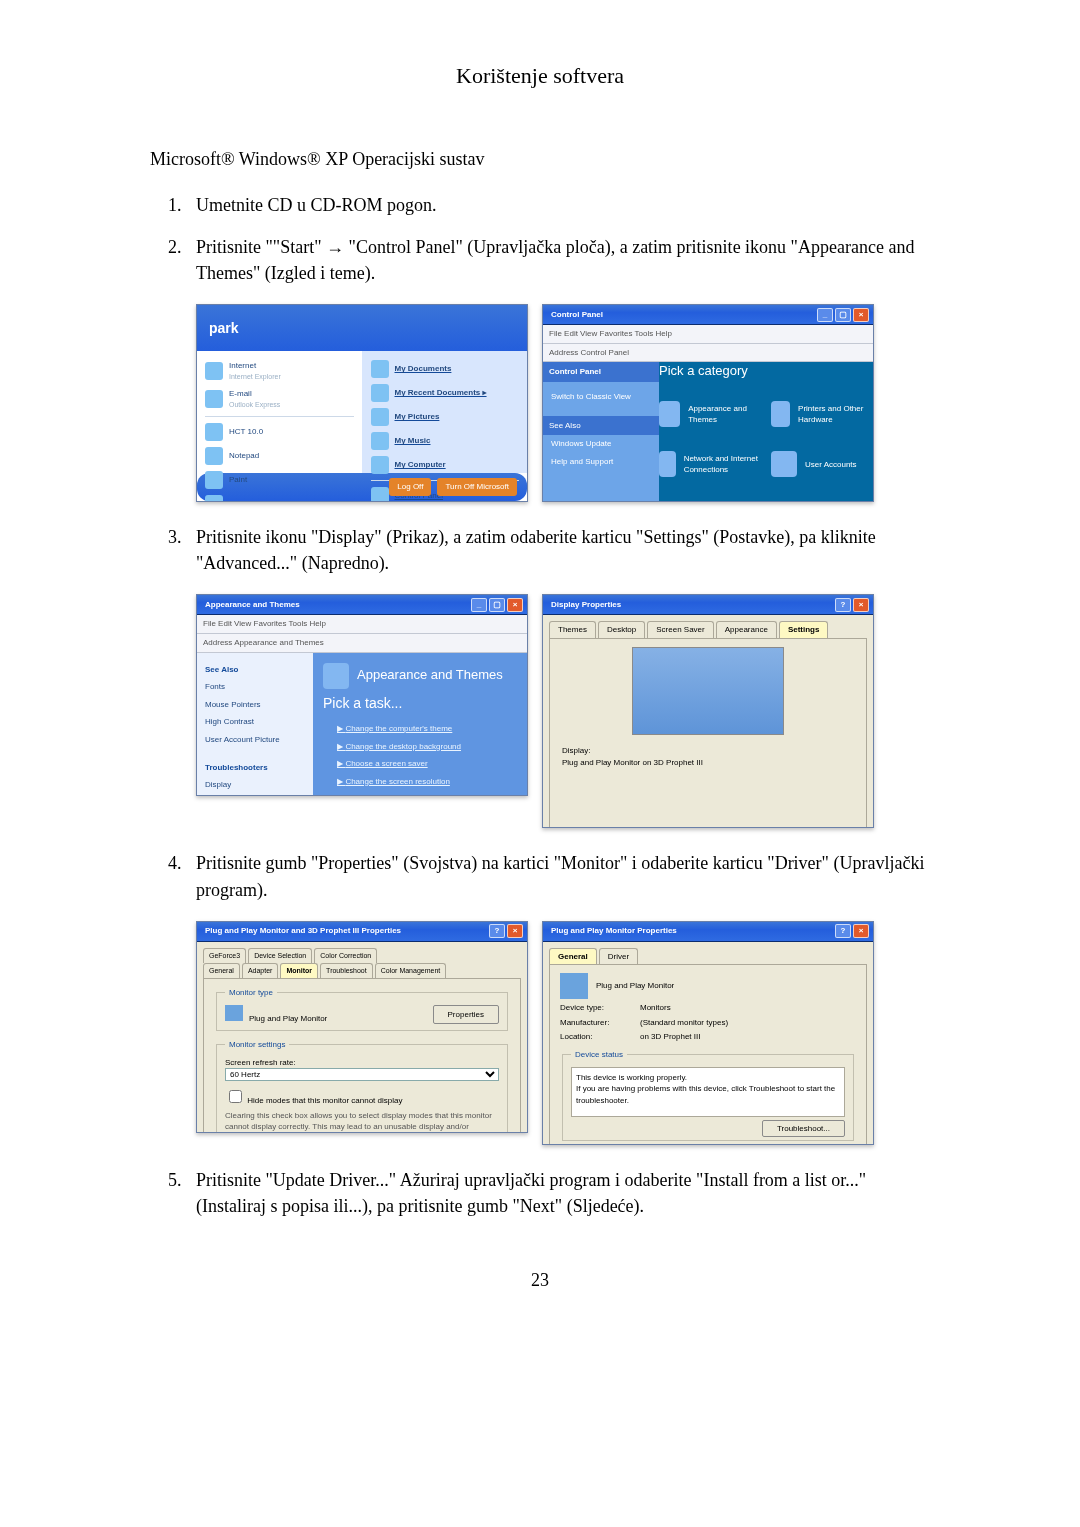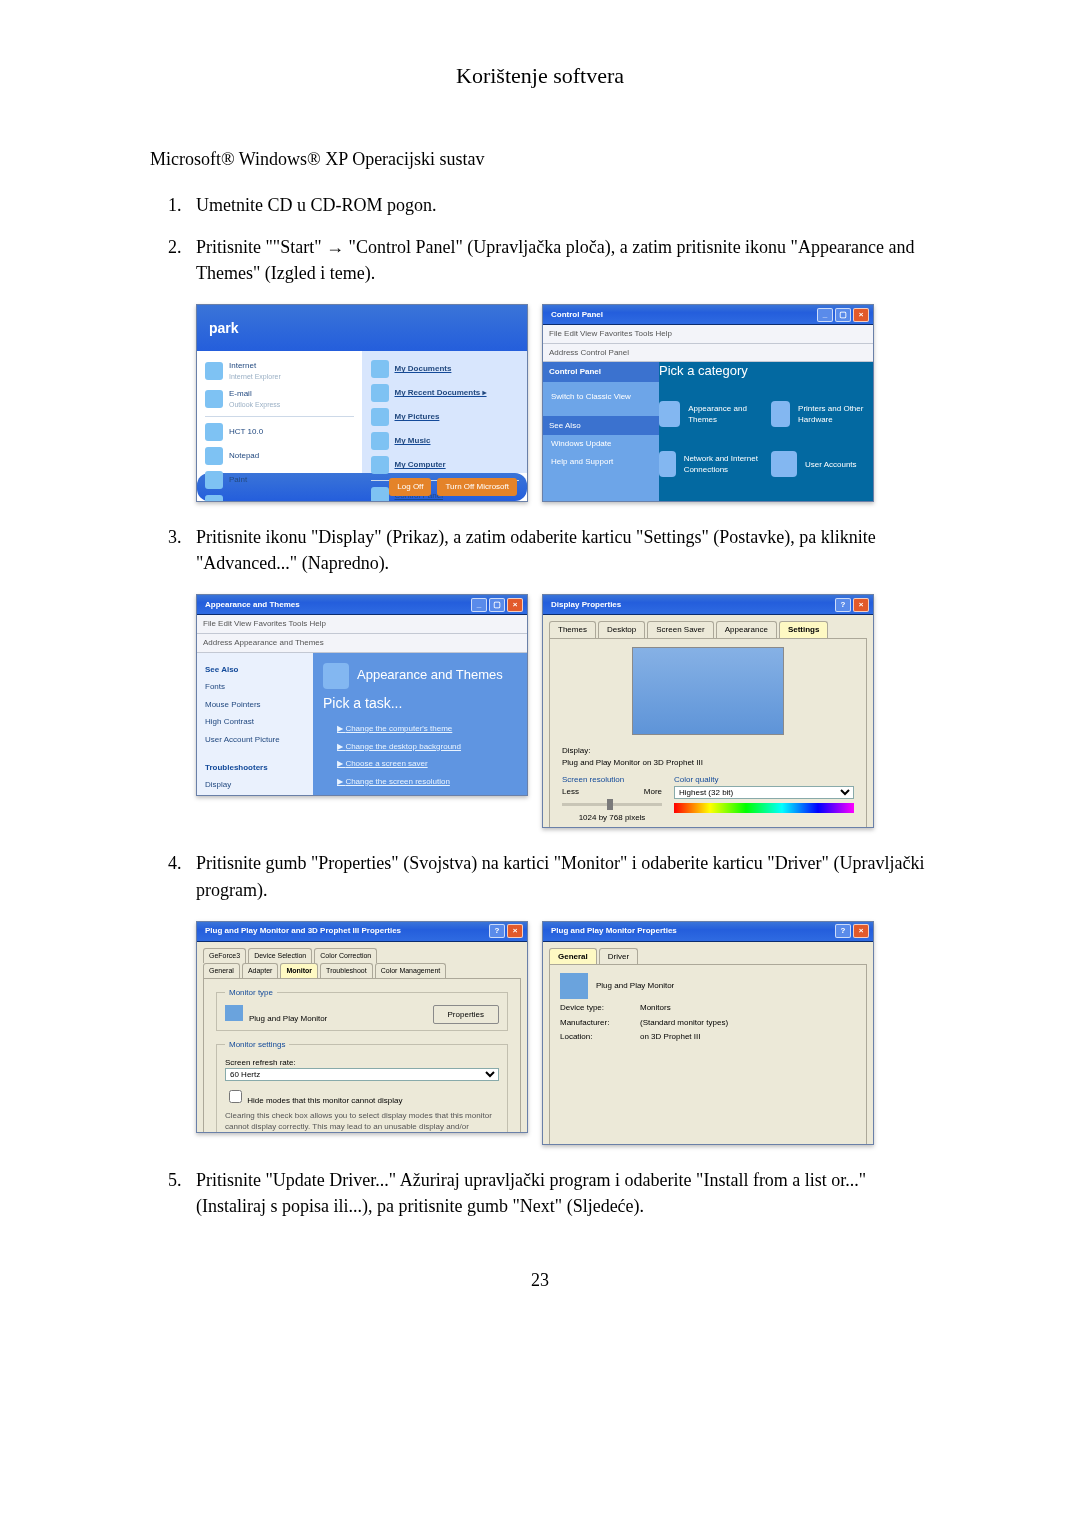--- a/index.html
+++ b/index.html
@@ -320,36 +320,20 @@
         <span>Themes</span>
         <span>Desktop</span>
         <span>Screen Saver</span>
         <span>Appearance</span>
         <span class="act">Settings</span>
       </div>
       <div class="dp-body">
         <div class="preview"></div>
         <div>Display:</div>
         <div>Plug and Play Monitor on 3D Prophet III</div>
-        <div class="dp-row" style="margin-top:6px;">
-          <div>
-            <div style="color:#134a9a;">Screen resolution</div>
-            <div style="display:flex;justify-content:space-between;">
-                <span>Less</span>
-                <span>More</span>
-              </div>
-            <div class="slider"></div>
-            <div style="text-align:center;">1024 by 768 pixels</div>
-          </div>
-          <div>
-            <div style="color:#134a9a;">Color quality</div>
-            <select class="fake"><option>Highest (32 bit)</option></select>
-            <div style="height:10px;margin-top:4px;background:linear-gradient(90deg,#f00,#ff0,#0f0,#0ff,#00f,#f0f);"></div>
-          </div>
-        </div>
 
       </div>
 
     </div>
   </div>
 
   <ol class="steps" start="4">
     <li>Pritisnite gumb "Properties" (Svojstva) na kartici "Monitor" i odaberite karticu "Driver" (Upravljački program).</li>
   </ol>
 
@@ -409,20 +393,28 @@
             <span>Monitors</span>
           </div>
         <div class="kv">
             <span class="k">Manufacturer:</span>
             <span>(Standard monitor types)</span>
           </div>
         <div class="kv">
             <span class="k">Location:</span>
             <span>on 3D Prophet III</span>
           </div>
+        <fieldset class="group" style="margin-top:6px;">
+          <legend>Device status</legend>
+          <div style="background:#fff;border:1px solid #aca899;padding:4px;height:40px;overflow:auto;">
+            <div>This device is working properly.</div>
+            <div>If you are having problems with this device, click Troubleshoot to start the troubleshooter.</div>
+          </div>
+          <div style="text-align:right;margin-top:6px;"><span class="btn">Troubleshoot...</span></div>
+        </fieldset>
 
       </div>
 
     </div>
   </div>
 
   <ol class="steps" start="5">
     <li>Pritisnite "Update Driver..." Ažuriraj upravljački program i odaberite "Install from a list or..." (Instaliraj s popisa ili...), pa pritisnite gumb "Next" (Sljedeće).</li>
   </ol>
 

